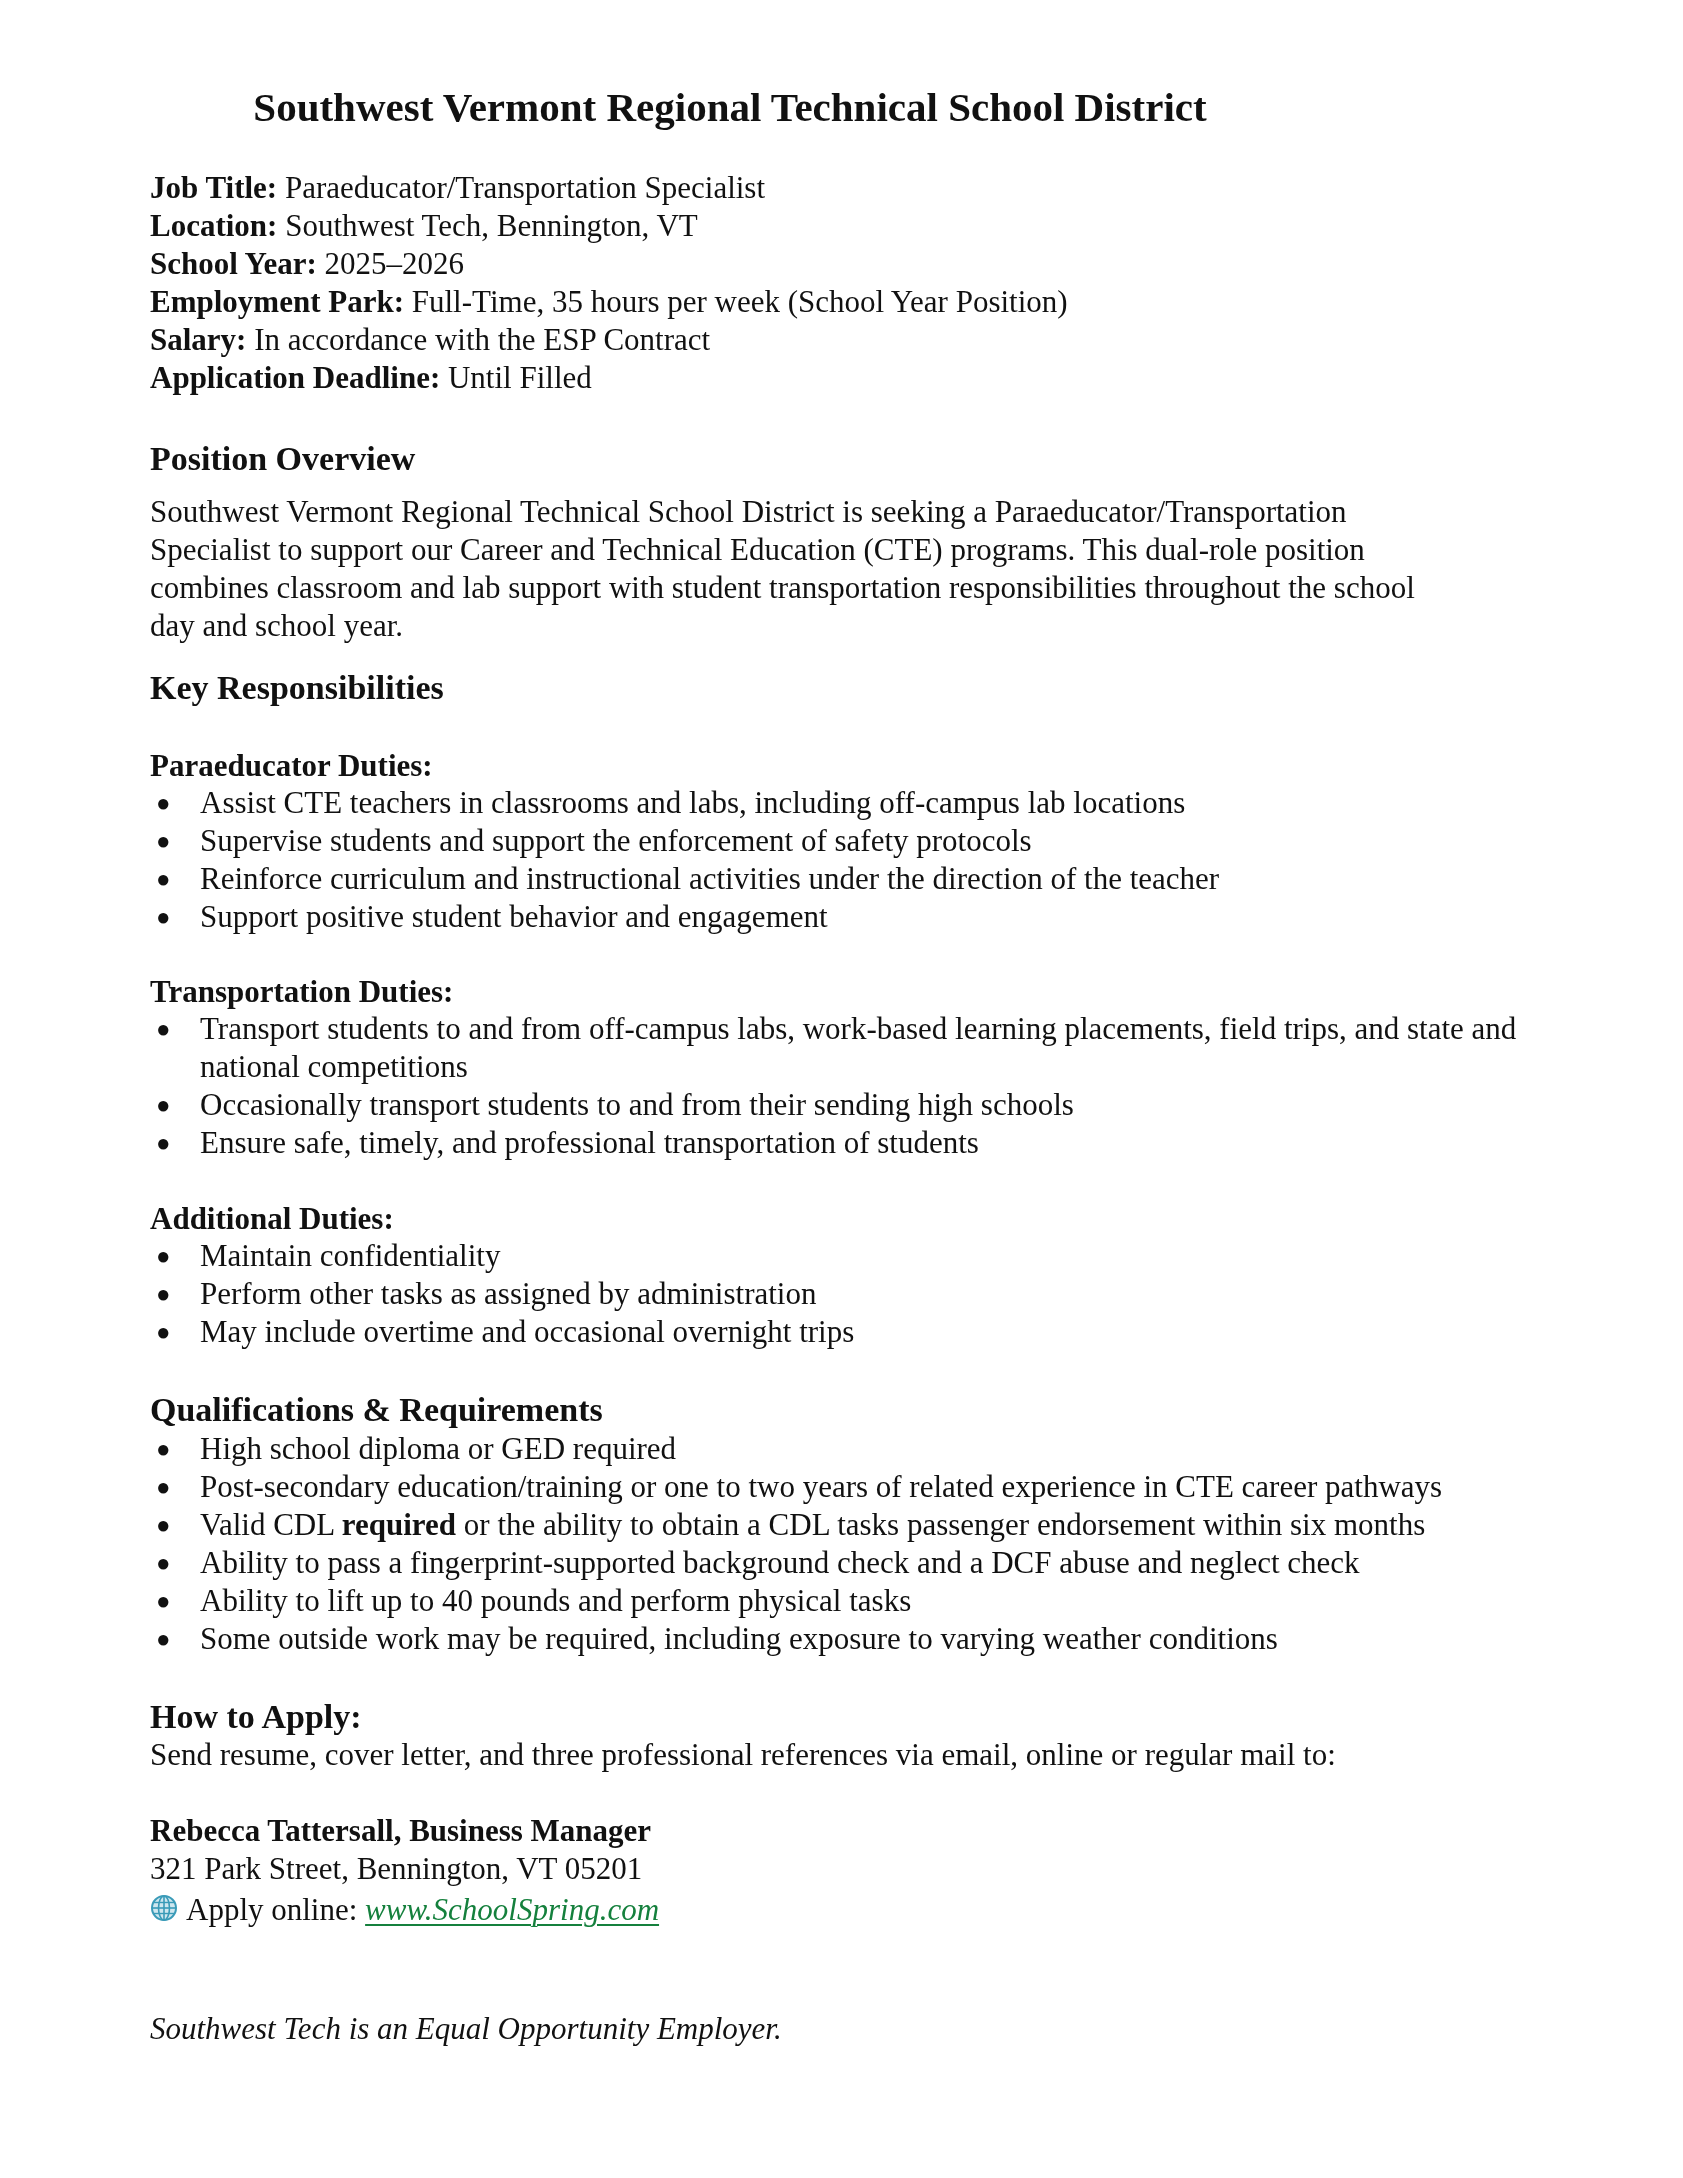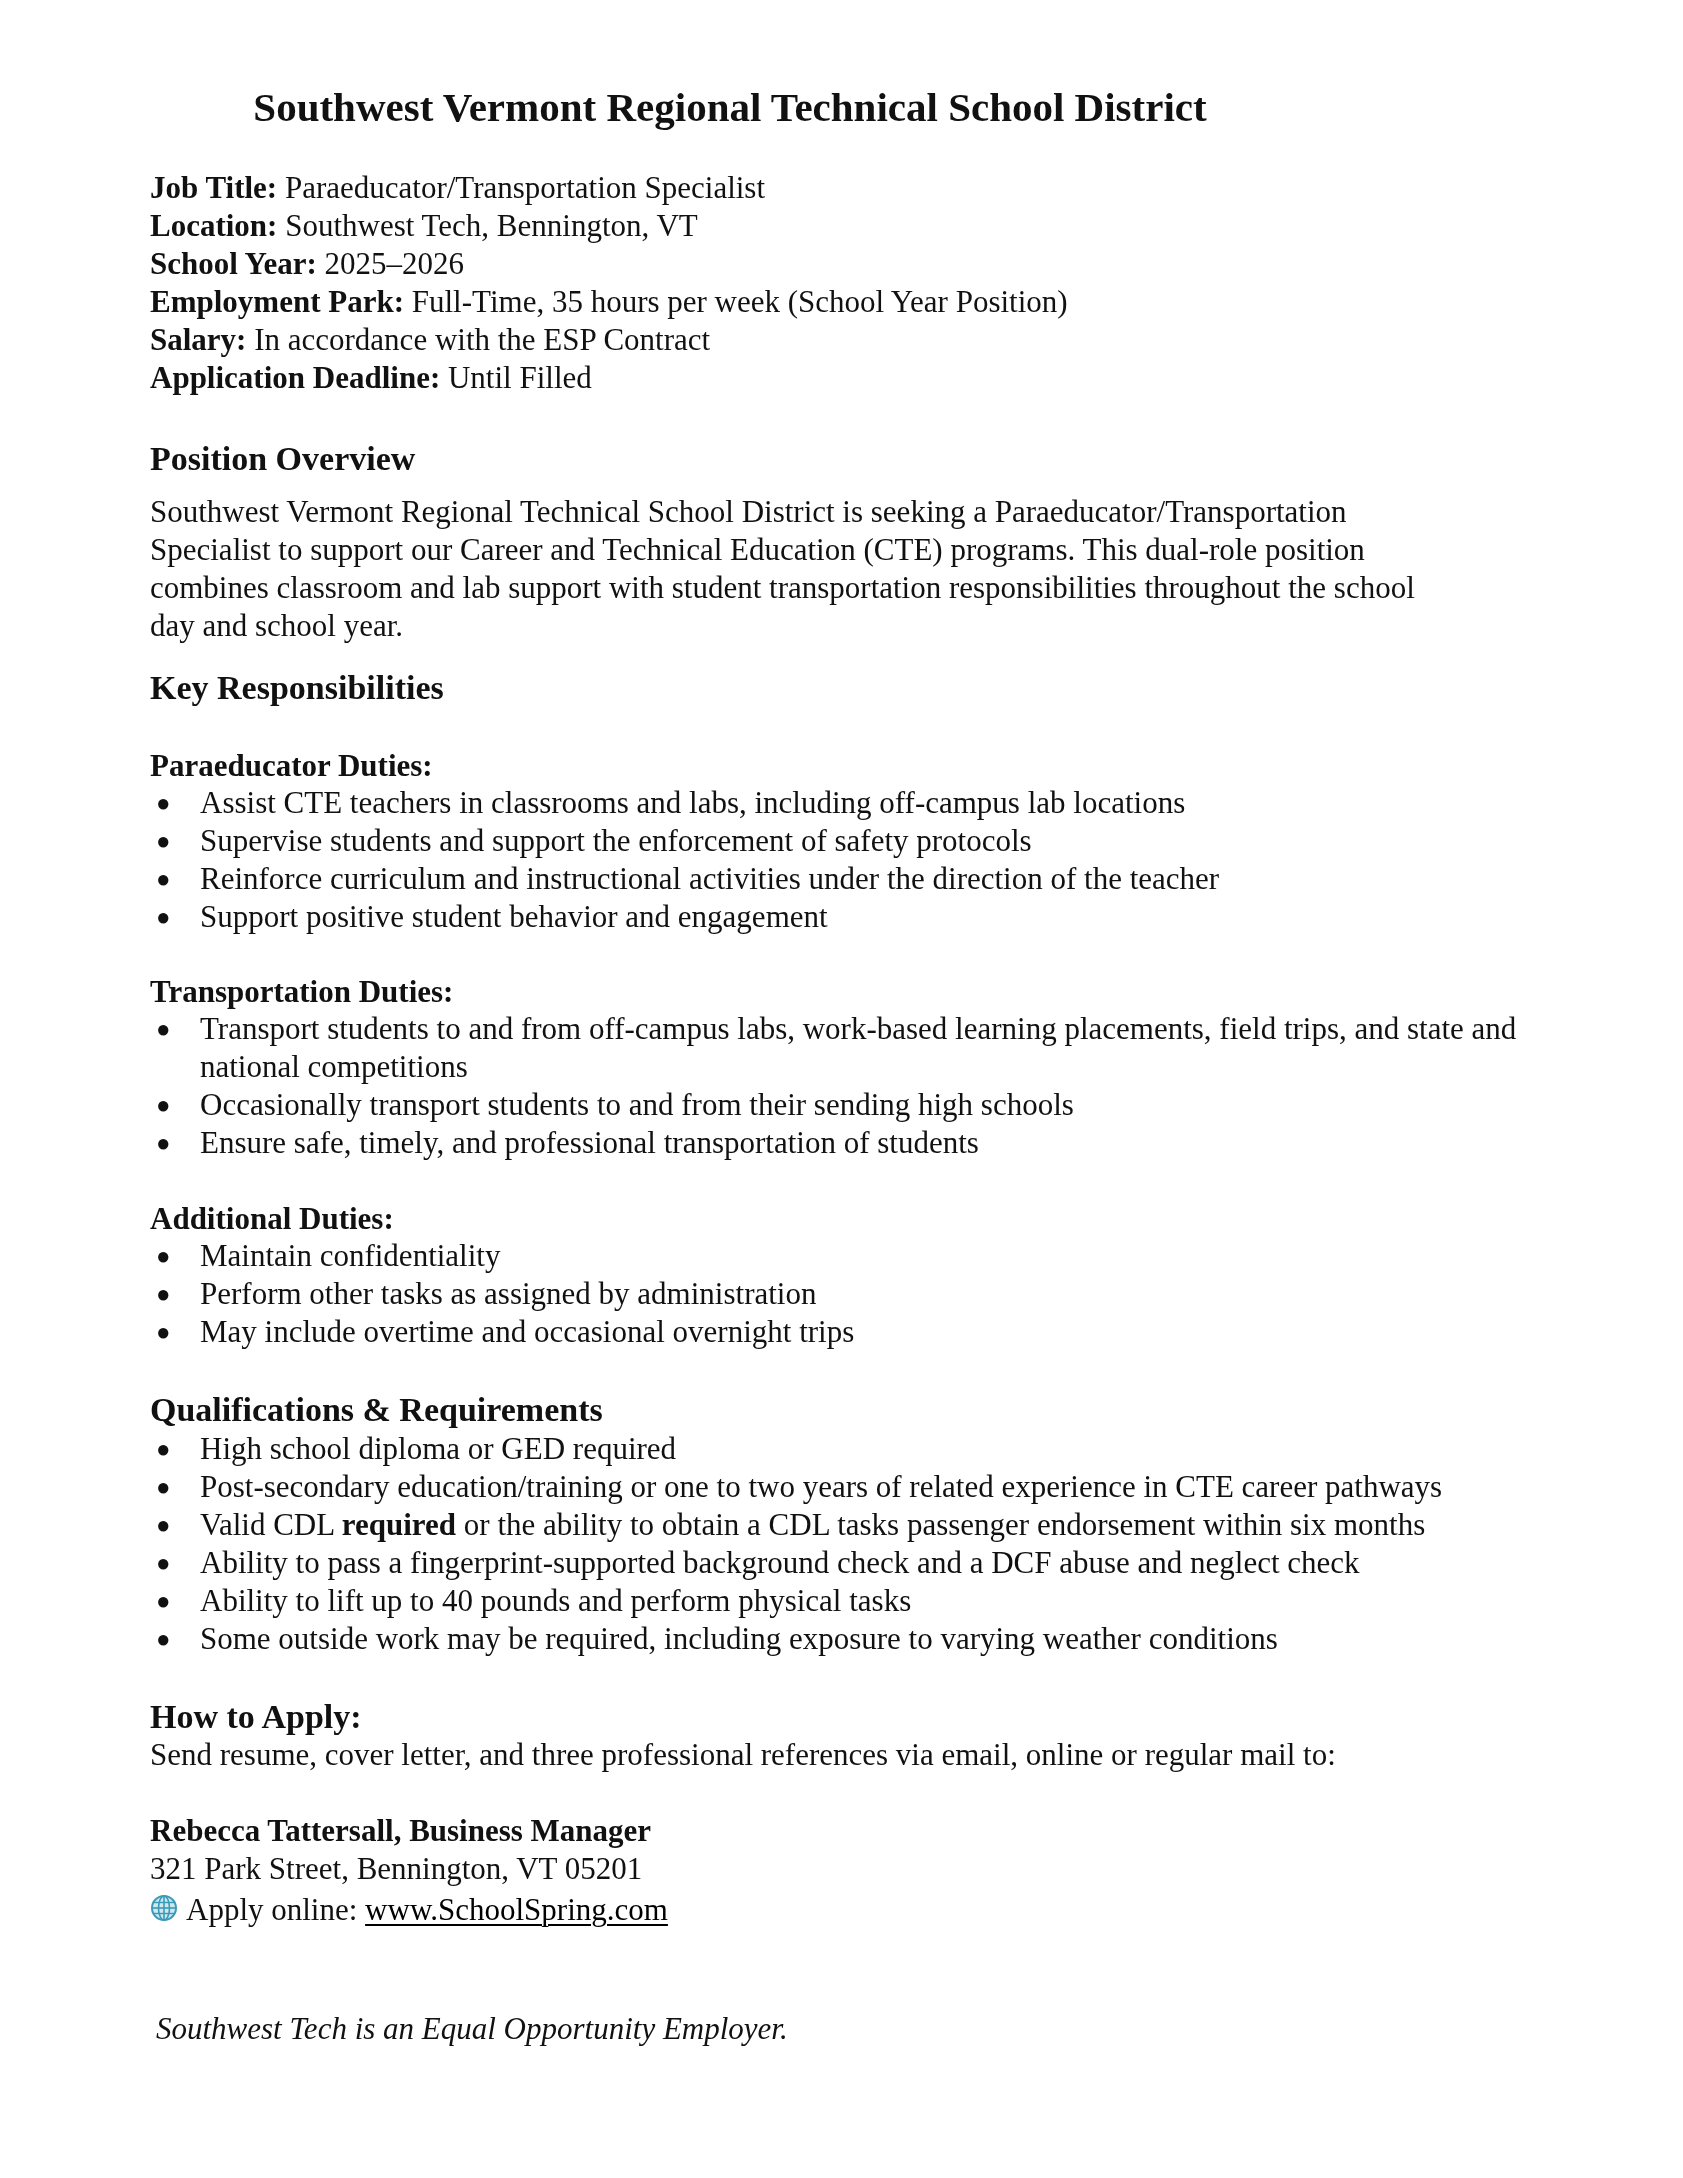--- a/index.html
+++ b/index.html
@@ -31,22 +31,22 @@
   .icon-mail::before {
     content: ""; position: absolute; left: 2px; top: 1px; width: 20px; height: 10px;
     border-left: 10px solid transparent; border-right: 10px solid transparent; border-top: 9px solid #d9e2ec; box-sizing: border-box;
   }
   .icon-mail::after {
     content: ""; position: absolute; left: 9px; top: 6px; width: 8px; height: 12px; background: #4a7fc4;
   }
   .icon-globe {
     display: inline-block; width: 28px; height: 28px; vertical-align: -2px; margin-right: 8px;
   }
-  .link { color: #000000; text-decoration: underline; text-decoration-thickness: 2px; text-underline-offset: 4px; }
-  .eoe { position: absolute; left: 156px; top: 2010px; font-style: italic; font-size: 31px; line-height: 38px; white-space: nowrap; }
+  .link { color: #15803d; text-decoration: underline; text-decoration-thickness: 2px; text-underline-offset: 4px; font-style: italic; }
+  .eoe { position: absolute; left: 150px; top: 2010px; font-style: italic; font-size: 31px; line-height: 38px; white-space: nowrap; }
 </style>
 </head>
 <body>
 
 <div class="page">
 
   <div class="title">Southwest Vermont Regional Technical School District</div>
 
   <div class="blk" style="top:169px;">
     <div class="line"><span class="lbl">Job Title:</span> <span>Paraeducator/Transportation Specialist</span></div>

